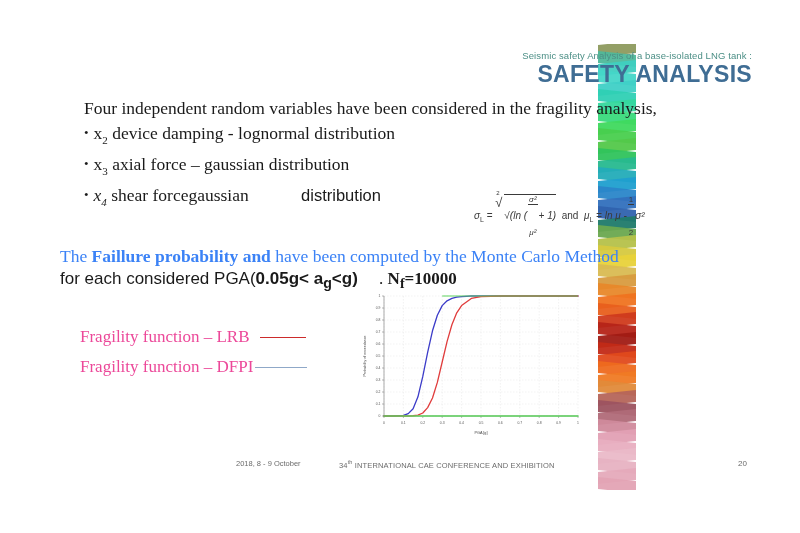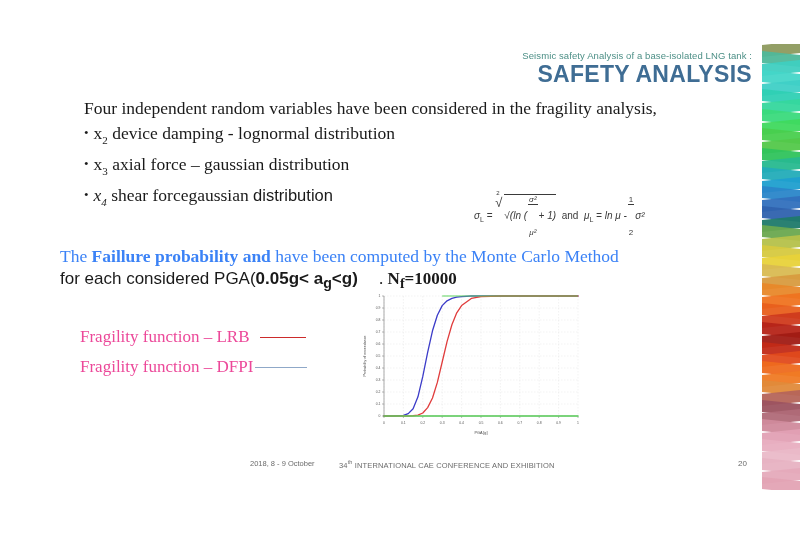--- a/index.html
+++ b/index.html
@@ -4,21 +4,21 @@
 <style>
   html,body{margin:0;padding:0;}
   body{
     width:800px;height:533px;
     background:#ffffff;
     font-family:"Liberation Serif", serif;
     overflow:hidden;
     position:relative;
   }
   .slide{
-    position:absolute;left:0;top:0;width:800px;height:533px;
+    position:absolute;left:0;top:0;width:636px;height:533px;
     background:#ffffff;
     border-radius:31px;
   }
 
   
   .mosaic{
     position:absolute; right:0; top:44px; width:38px; height:446px;
     overflow:hidden;
   }
   .mosaic .cell{ position:absolute; left:-6px; width:50px; }
@@ -47,21 +47,21 @@
   .bullets{
     position:absolute; left:84px; top:121px;
     list-style:none; margin:0; padding:0;
   }
   .bullets li{
     font-size:17.5px; color:#1a1a1a; line-height:23.5px; white-space:nowrap;
   }
   .bullets li .bul{ margin-right:5px; font-size:13px; vertical-align:2px;}
   .bullets li sub{ font-size:11px; }
   .ital{ font-style:italic; }
-  .sans{ font-family:"Liberation Sans", sans-serif; font-size:16.5px;}
+  .sans{ font-family:"Liberation Sans", sans-serif; font-size:16.5px;margin-left:48px;}
 
   
   .formula{
     position:absolute; left:474px; top:194px;
     font-family:"Liberation Sans", sans-serif;
     font-size:10px; color:#3a3a3a; white-space:nowrap;
   }
   .formula .it{ font-style:italic; }
   .formula sub{ font-size:7px; }
   .rad{ position:relative; display:inline-block; padding-left:9px;}
@@ -111,21 +111,21 @@
   .chart-svg{ display:block; }
 
   
   .footer-url{
     position:absolute; left:12px; top:455px; width:165px; height:19px;
     background:#7dc242; color:#ffffff;
     font-family:"Liberation Sans", sans-serif; font-size:10px;
     display:flex; align-items:center; justify-content:center;
   }
   .footer-date{
-    position:absolute; left:250px; top:459px;
+    position:absolute; left:236px; top:459px;
     font-family:"Liberation Sans", sans-serif; font-size:7.5px; color:#6b6b6b;
     white-space:nowrap;
   }
   .footer-conf{
     position:absolute; left:339px; top:459px;
     font-family:"Liberation Sans", sans-serif; font-size:7.5px; color:#6b6b6b;
     white-space:nowrap; letter-spacing:.15px;
   }
   .footer-conf sup{ font-size:5.5px;}
   .footer-page{

